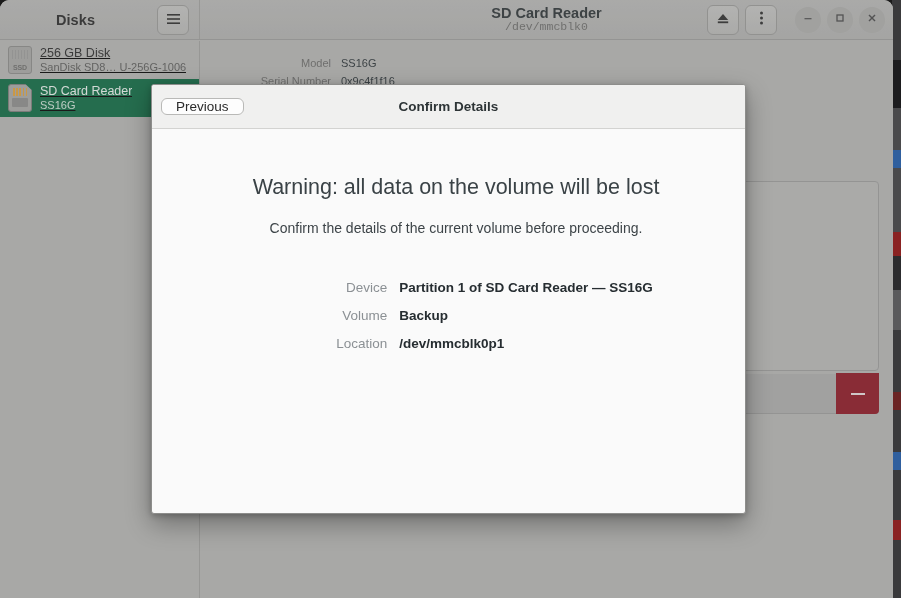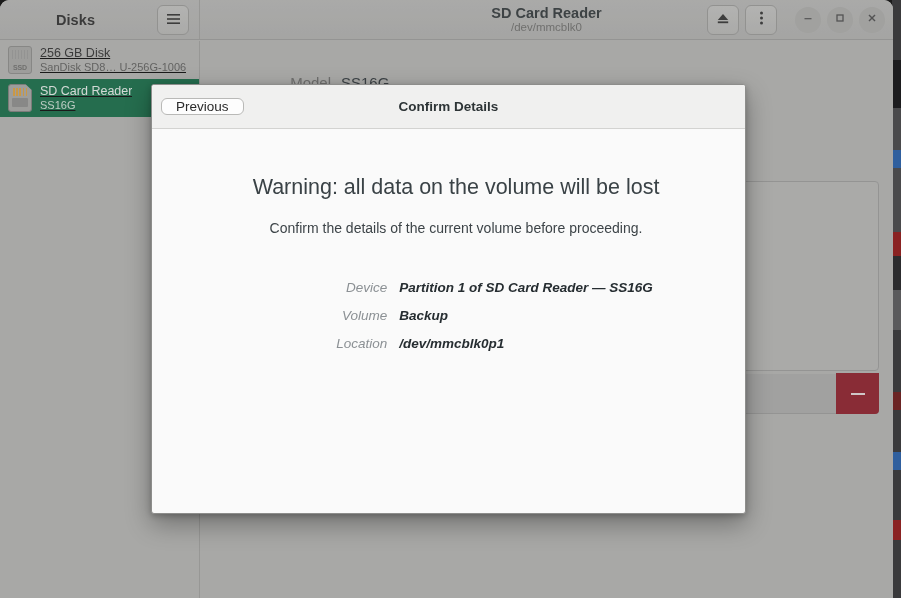--- a/index.html
+++ b/index.html
@@ -123,20 +123,21 @@
   }
   .hb-title {
     font-size: 14.5px;
     font-weight: bold;
     color: #2d3436;
   }
   .hb-subtitle {
     font-size: 11.5px;
     color: #6e6e6c;
     margin-top: 0;
+    font-family: Liberation Mono, monospace;
   }
 
   .hb-actions {
     position: absolute;
     right: 8px;
     display: flex;
     align-items: center;
     gap: 6px;
   }
 
@@ -244,22 +245,22 @@
 
   
   .content {
     position: absolute;
     top: 41px; left: 201px; right: 0; bottom: 0;
     background: #b6b6b4;
     overflow: hidden;
   }
 
   .info-grid {
-    padding: 33px 0 0 0;
-    font-size: 15px;
+    padding: 16px 0 0 0;
+    font-size: 11px;
   }
   .info-row {
     display: flex;
     margin-bottom: 6px;
   }
   .info-key {
     width: 140px;
     text-align: right;
     color: #6d6d6b;
     padding-right: 10px;
@@ -396,21 +397,20 @@
 
   .warn-sub {
     font-size: 14px;
     color: #3d4448;
     margin-bottom: 44px;
   }
 
   .details {
     display: inline-block;
     text-align: left;
-    font-style: italic;
   }
   .det-row {
     display: flex;
     align-items: baseline;
     margin-bottom: 13px;
   }
   .det-key {
     width: 140px;
     text-align: right;
     padding-right: 12px;

